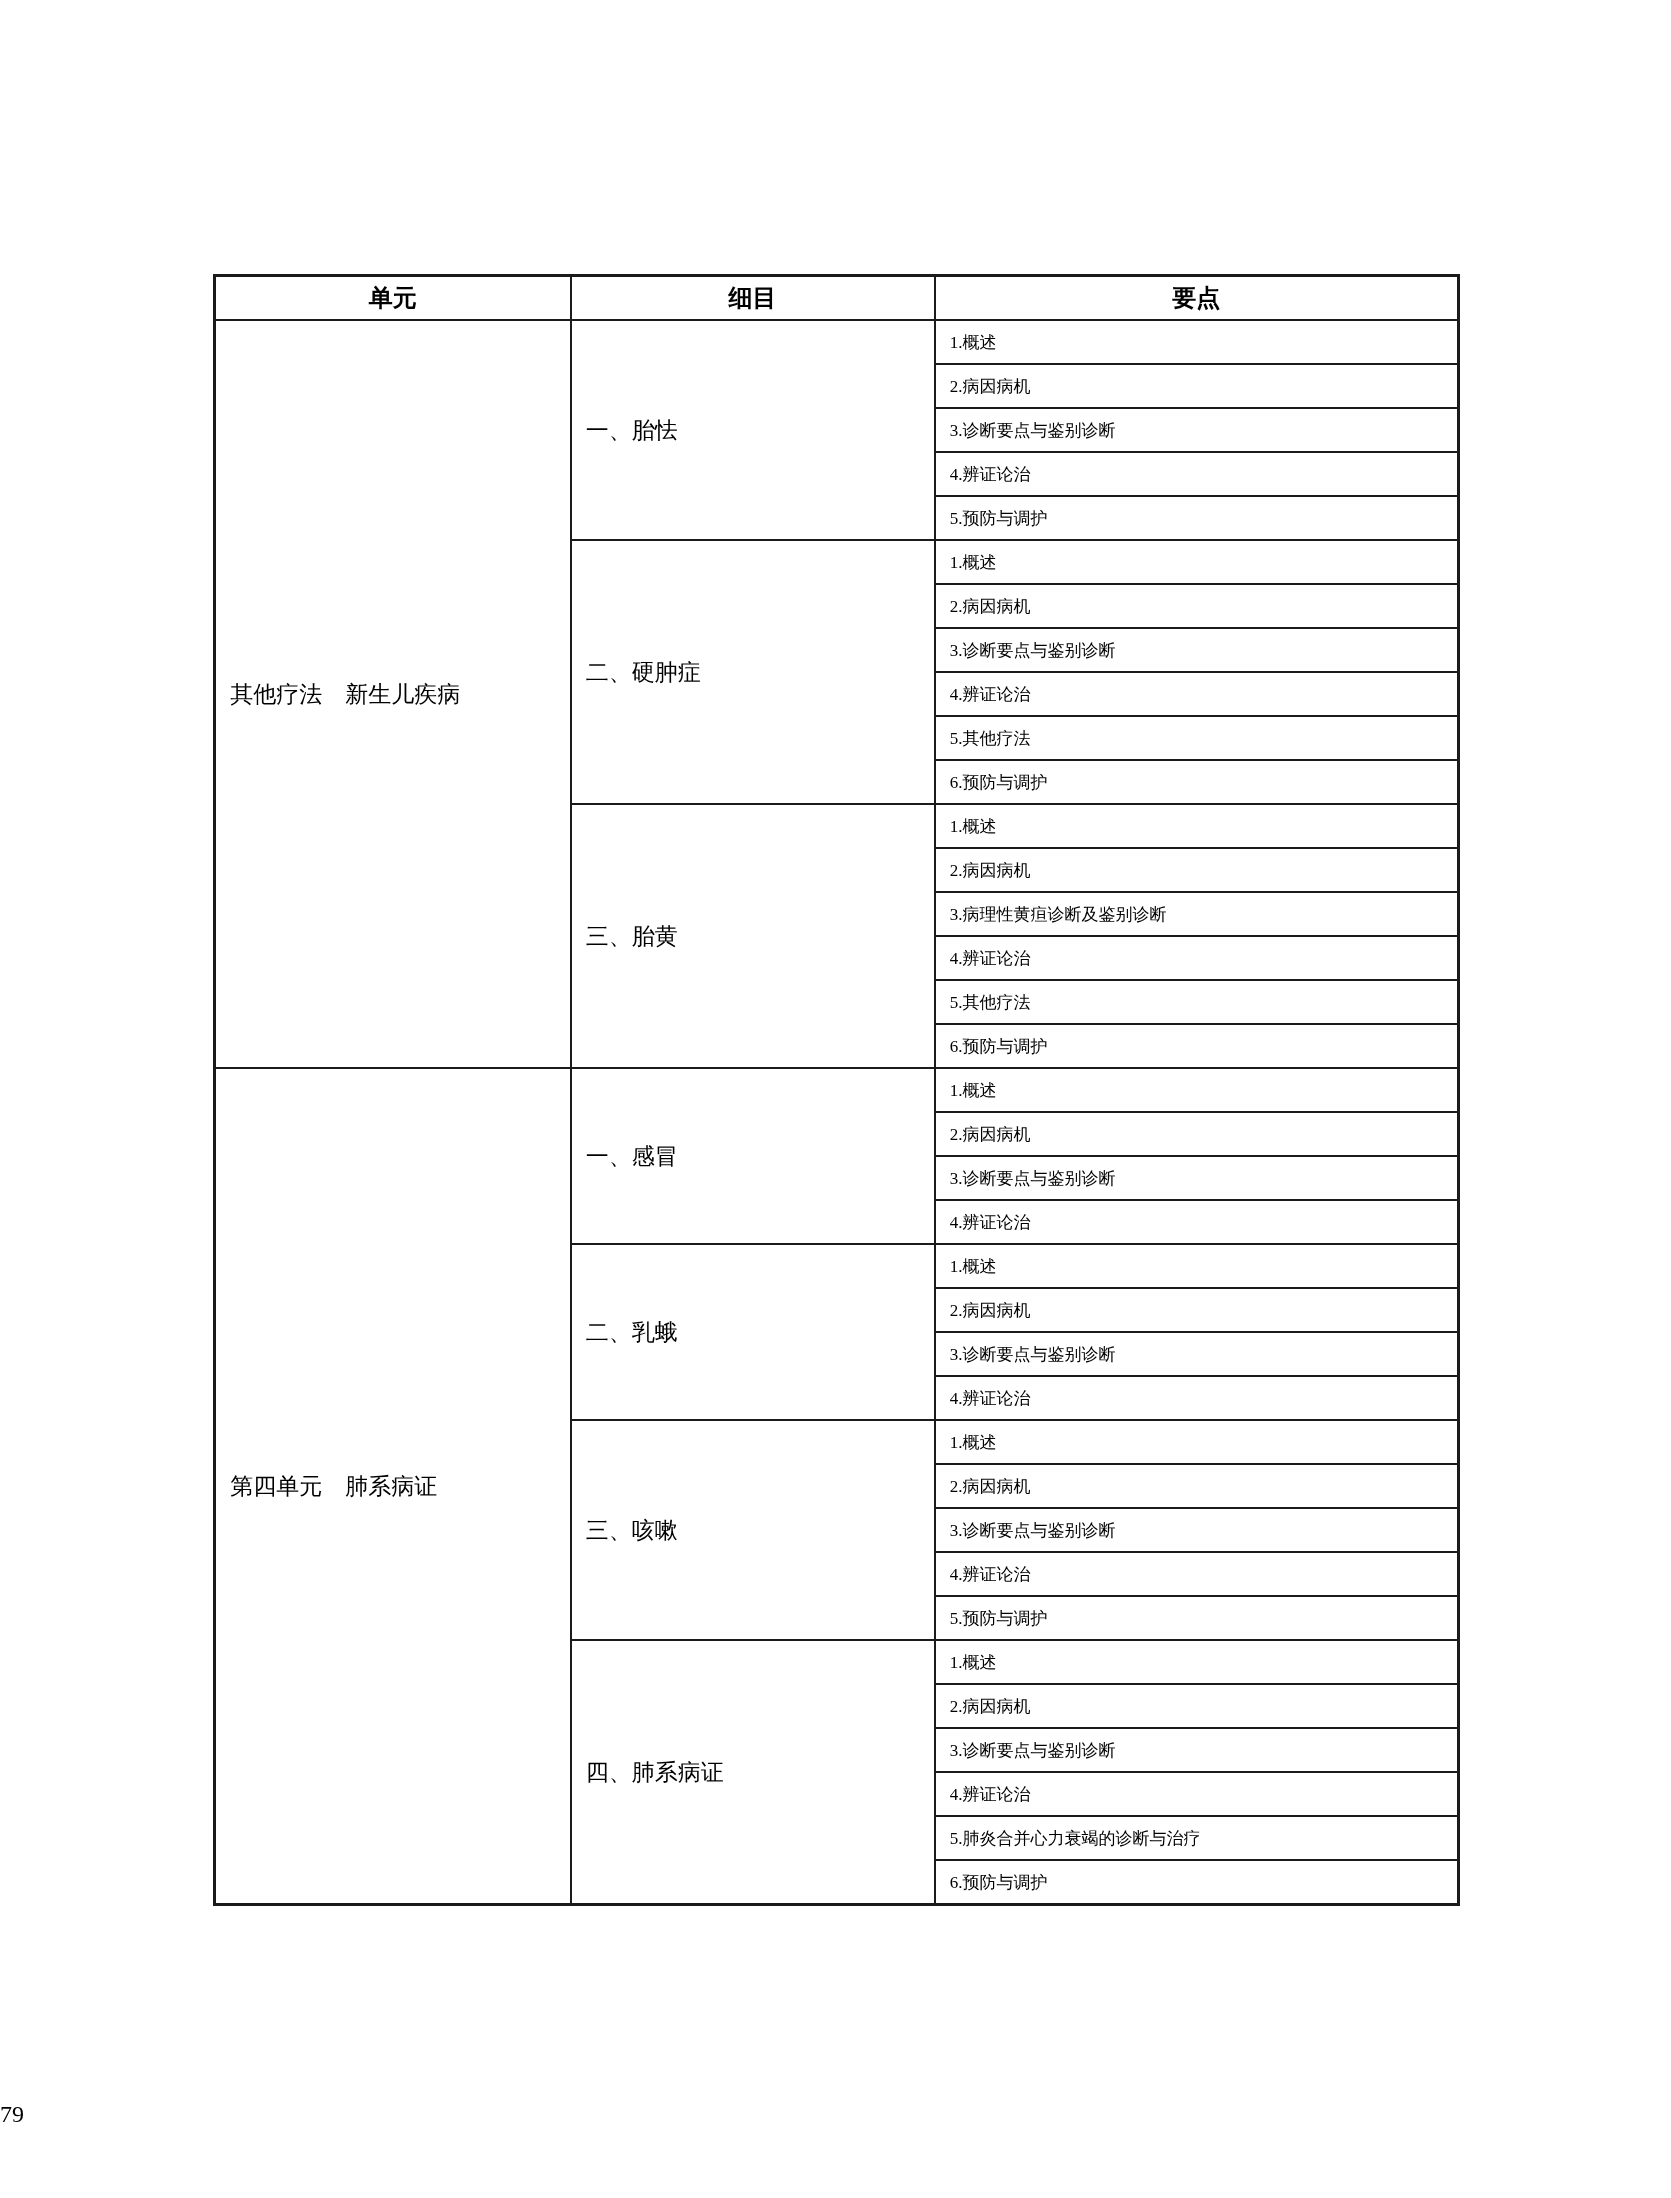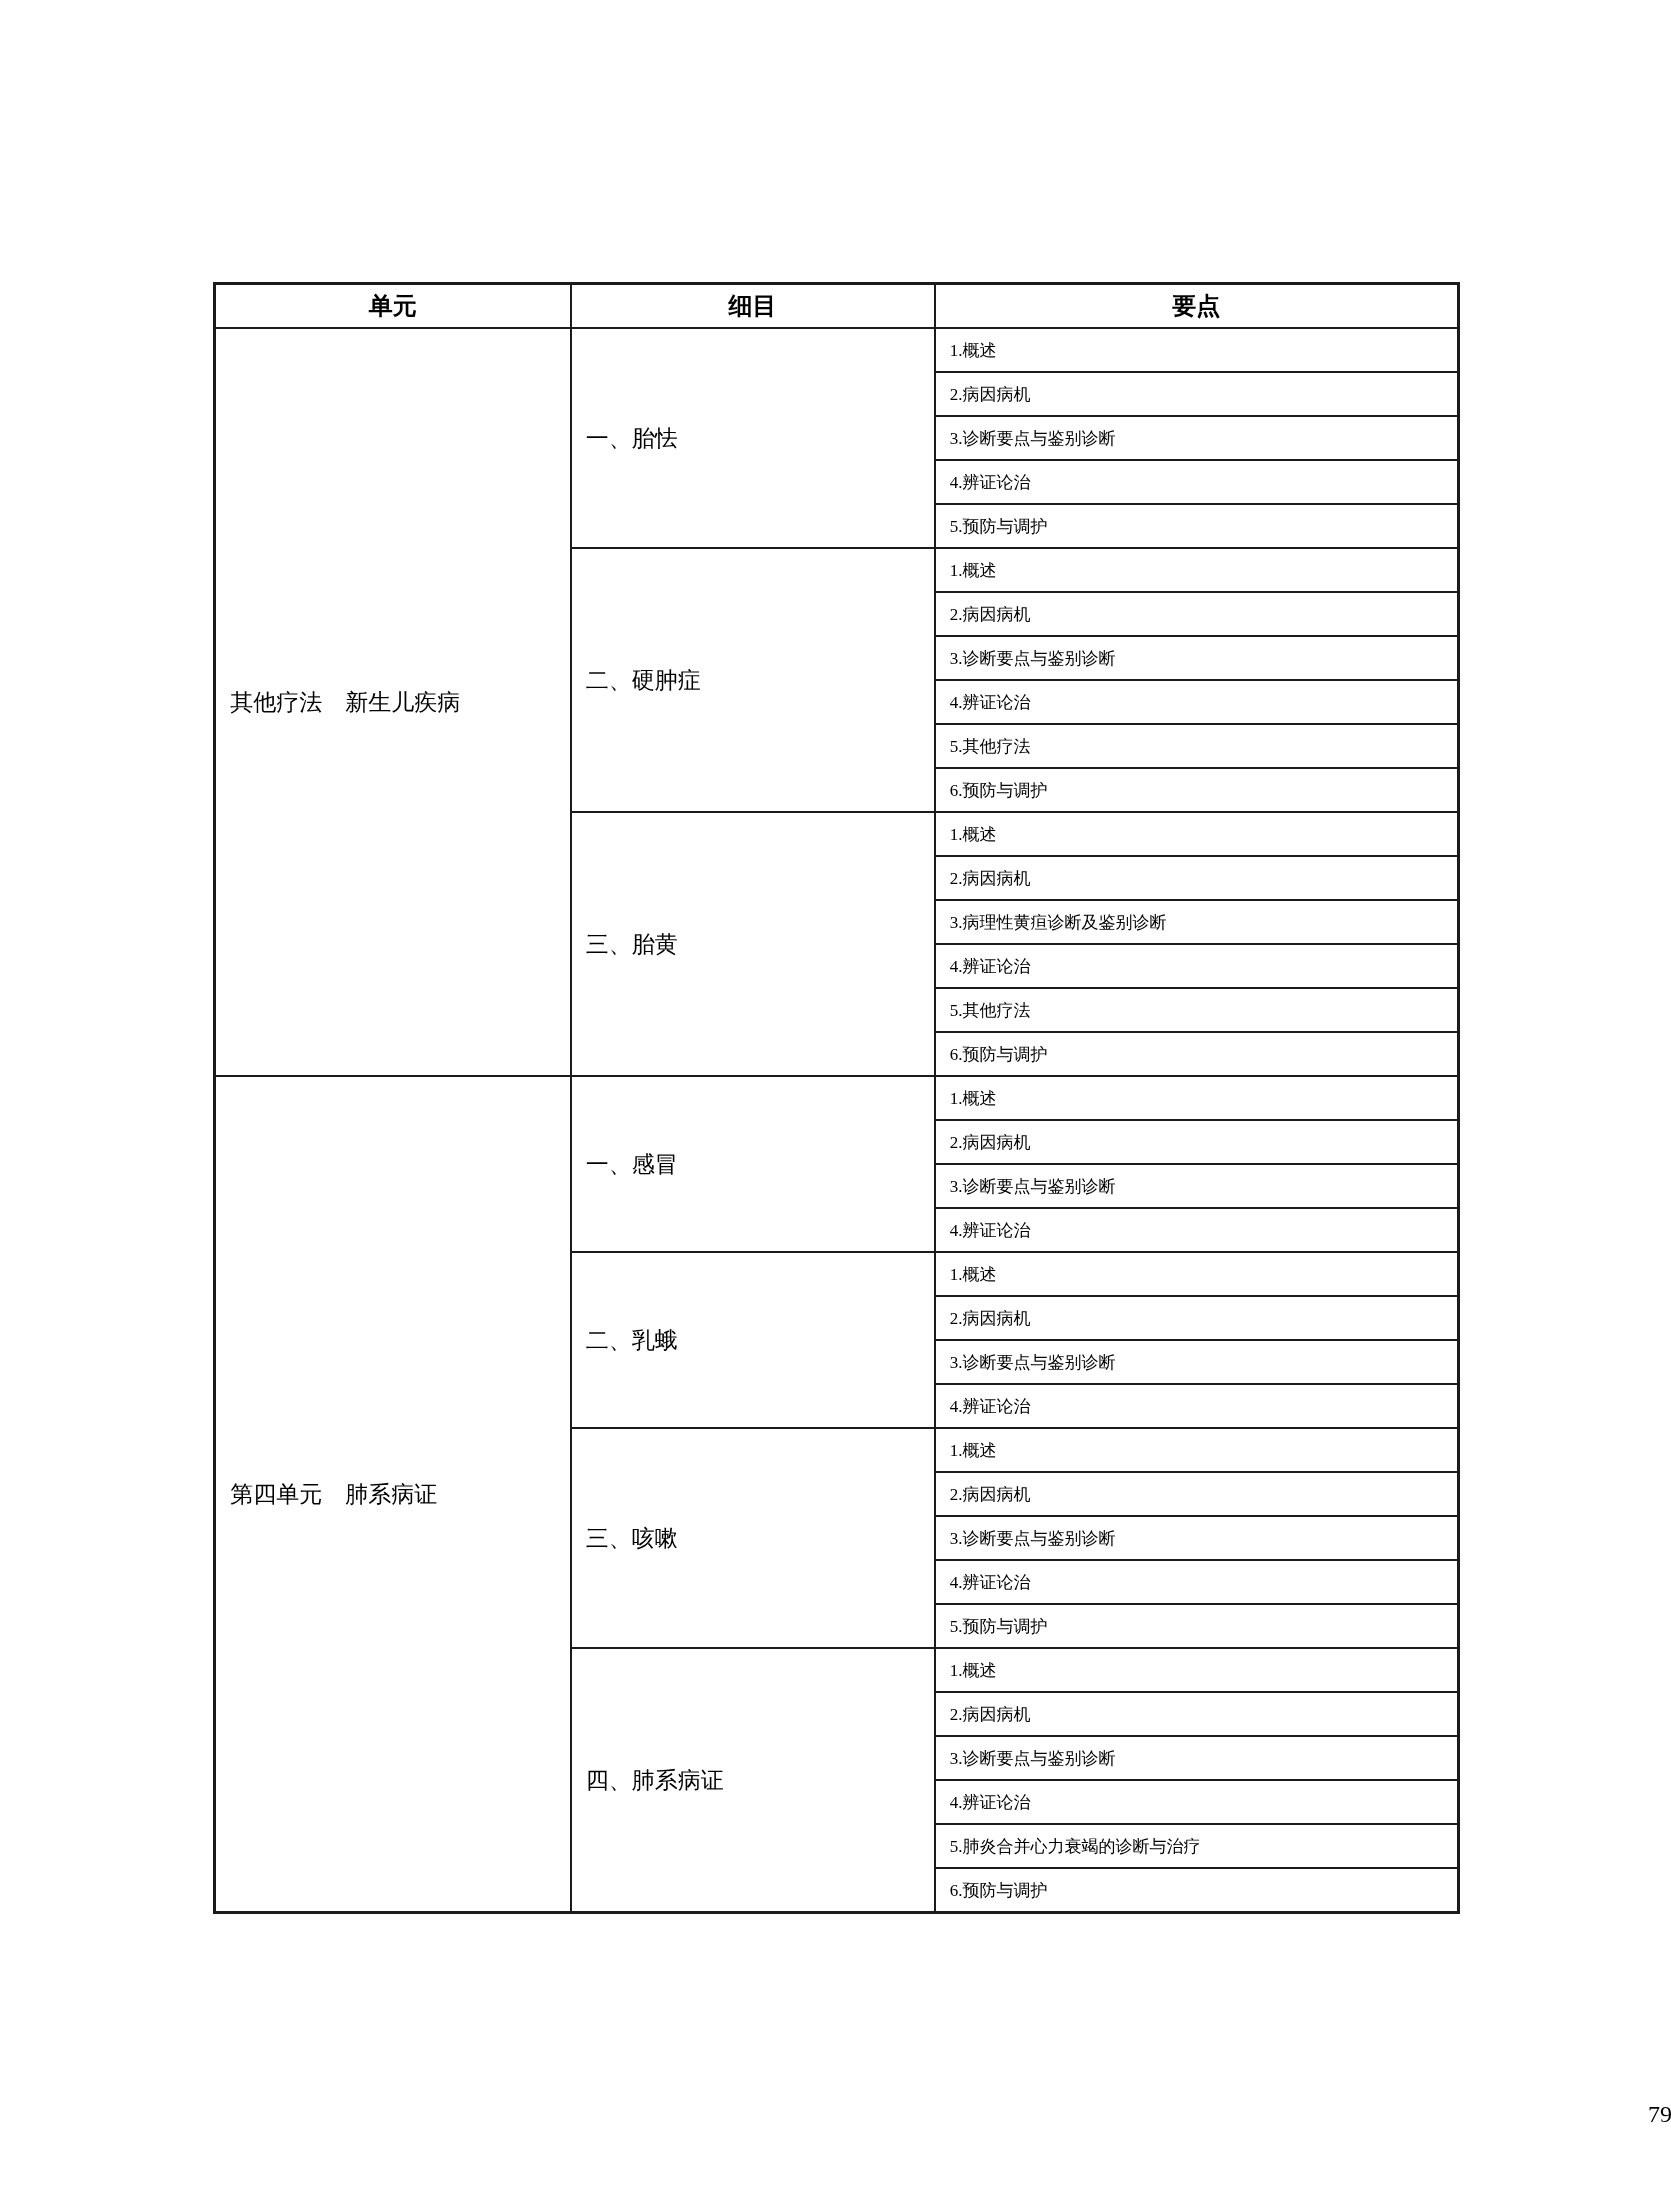--- a/index.html
+++ b/index.html
@@ -12,21 +12,21 @@
     width: 1672px;
     height: 2199px;
     background: #ffffff;
     font-family: "Liberation Serif", "DejaVu Serif", serif;
     color: #000000;
     overflow: hidden;
   }
   table.syllabus {
     position: absolute;
     left: 213px;
-    top: 282px;
+    top: 274px;
     border-collapse: collapse;
     table-layout: fixed;
     border: 3.8px solid #1b1b1b;
   }
   table.syllabus th,
   table.syllabus td {
     border: 2.9px solid #1b1b1b;
     box-sizing: content-box;
     overflow: hidden;
     white-space: nowrap;
@@ -52,21 +52,21 @@
     text-align: left;
     vertical-align: middle;
     padding: 0 7.6px 0 14.3px;
     margin-left: 24px;
   }
   .page-number {
     position: absolute;
     left: 0;
     top: 2101px;
     width: 100%;
-    text-align: right;
+    text-align: left;
     font-size: 24px;
   }
 </style>
 </head>
 <body>
 
 <div class="page">
 
   <table class="syllabus">
     <colgroup>

